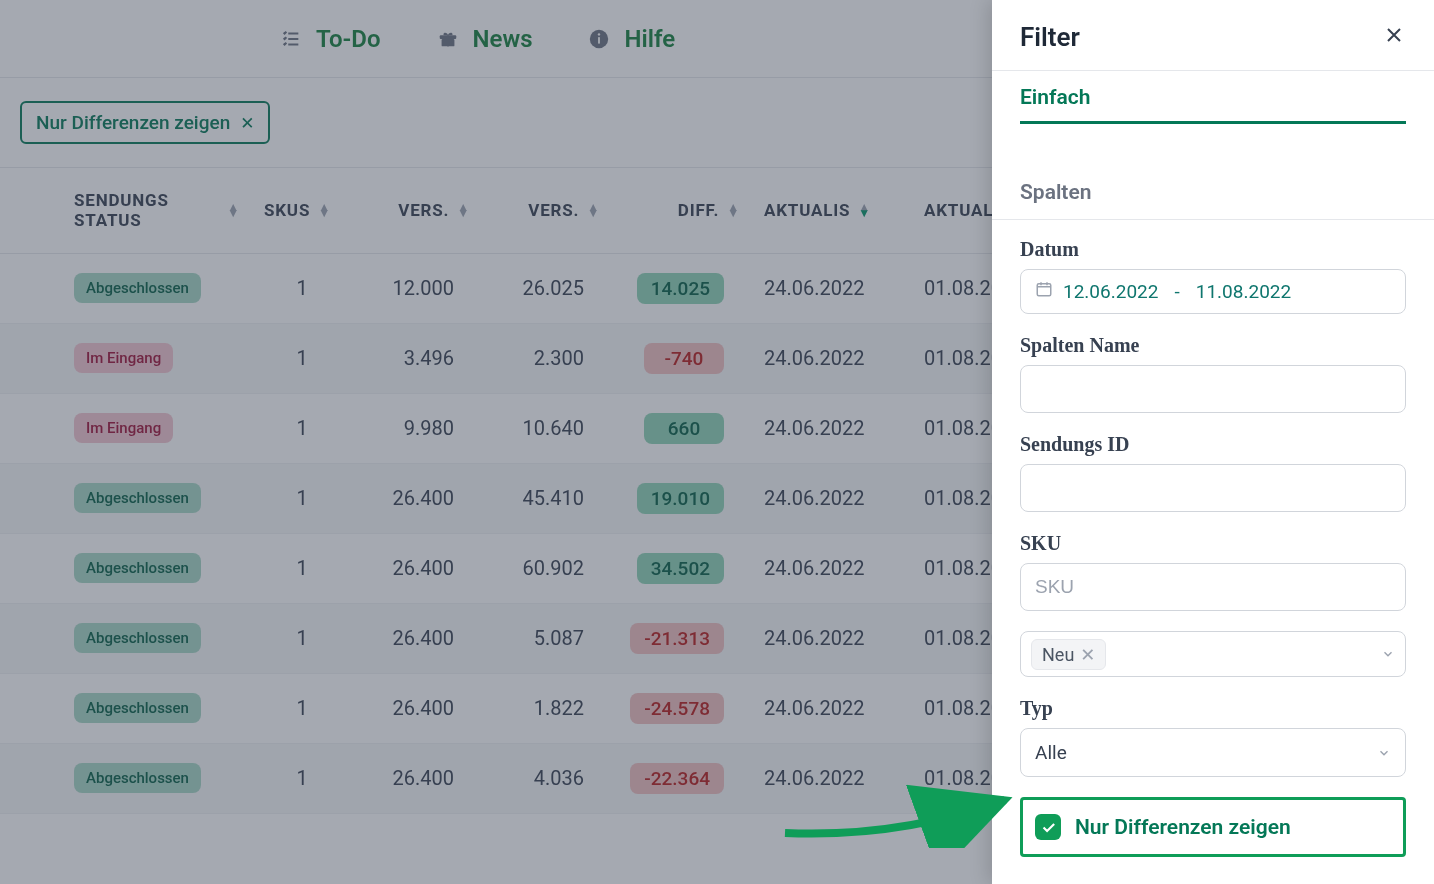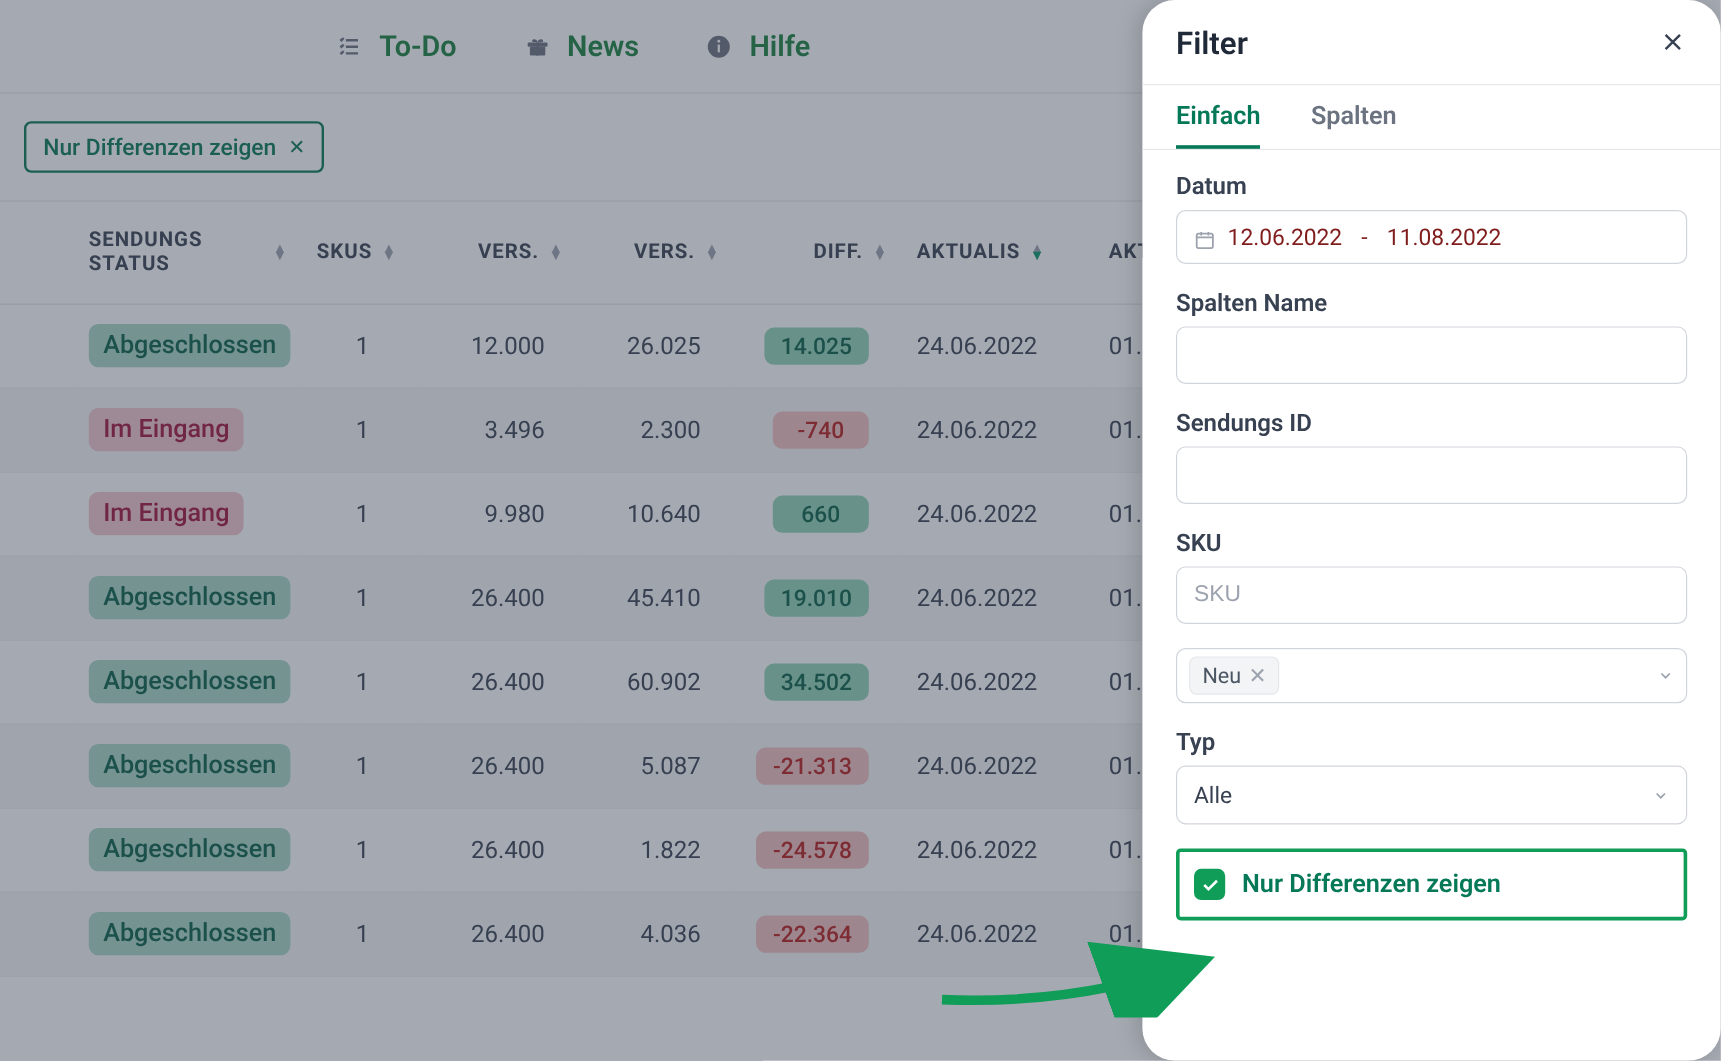--- a/index.html
+++ b/index.html
@@ -145,21 +145,21 @@
     border-bottom: 1px solid #eef0f2;
     white-space: nowrap;
   }
   td.num { text-align: right; padding-right: 28px; }
   td.center { text-align: center; }
 
   .pill {
     display: inline-block;
     padding: 6px 12px;
     border-radius: 8px;
-    font-size: 21px;
+    font-size: 15px;
     font-weight: 500;
   }
   .pill-green { background: var(--green-pill-bg); color: var(--green-pill-text); }
   .pill-red   { background: var(--red-pill-bg);   color: var(--red-pill-text); }
 
   .diff {
     display: inline-block;
     padding: 4px 14px;
     border-radius: 8px;
     font-size: 19px;
@@ -176,28 +176,27 @@
     inset: 0;
     background: rgba(55,65,81,0.45);
     pointer-events: none;
   }
 
   
   .panel {
     position: absolute;
     top: 0;
     right: 0;
-    width: 482px;
+    width: 442px;
     height: 100%;
     background: #fff;
     box-shadow: -4px 0 18px rgba(0,0,0,0.15);
     display: flex;
     flex-direction: column;
     z-index: 10;
-    border-radius: 27px;
   }
   .panel-header {
     display: flex;
     align-items: center;
     justify-content: space-between;
     padding: 22px 28px 18px 28px;
     border-bottom: 1px solid #e5e7eb;
   }
   .panel-header h2 {
     margin: 0;
@@ -206,20 +205,21 @@
     color: #1f2937;
   }
   .close-btn { cursor: pointer; color: #374151; }
   .close-btn svg { width: 24px; height: 24px; }
 
   .tabs {
     display: flex;
     gap: 42px;
     padding: 0 28px;
     border-bottom: 1px solid #e5e7eb;
+    flex-direction: column;
   }
   .tab {
     padding: 14px 0 12px 0;
     font-size: 21px;
     font-weight: 600;
     color: #6b7280;
     cursor: pointer;
     border-bottom: 3px solid transparent;
   }
   .tab.active {
@@ -233,40 +233,41 @@
     display: flex;
     flex-direction: column;
     gap: 20px;
   }
   .field label {
     display: block;
     font-size: 20px;
     font-weight: 600;
     color: #374151;
     margin-bottom: 8px;
+    font-family: Liberation Serif, serif;
   }
   .input, .select {
     width: 100%;
     border: 1px solid #d1d5db;
     border-radius: 8px;
     padding: 12px 14px;
     font-size: 19px;
     color: #374151;
     background: #fff;
   }
   .input::placeholder { color: #9ca3af; }
   .date-input {
     display: flex;
-    align-items: flex-end;
+    align-items: flex-start;
     gap: 10px;
     border: 1px solid #d1d5db;
     border-radius: 8px;
     padding: 10px 14px;
     font-size: 19px;
-    color: #7f1d1d;
+    color: #0f766e;
   }
   .date-input .dash { margin: 0 6px; }
   .multi-select {
     display: flex;
     align-items: center;
     gap: 8px;
     border: 1px solid #d1d5db;
     border-radius: 8px;
     padding: 6px 10px;
     min-height: 46px;

